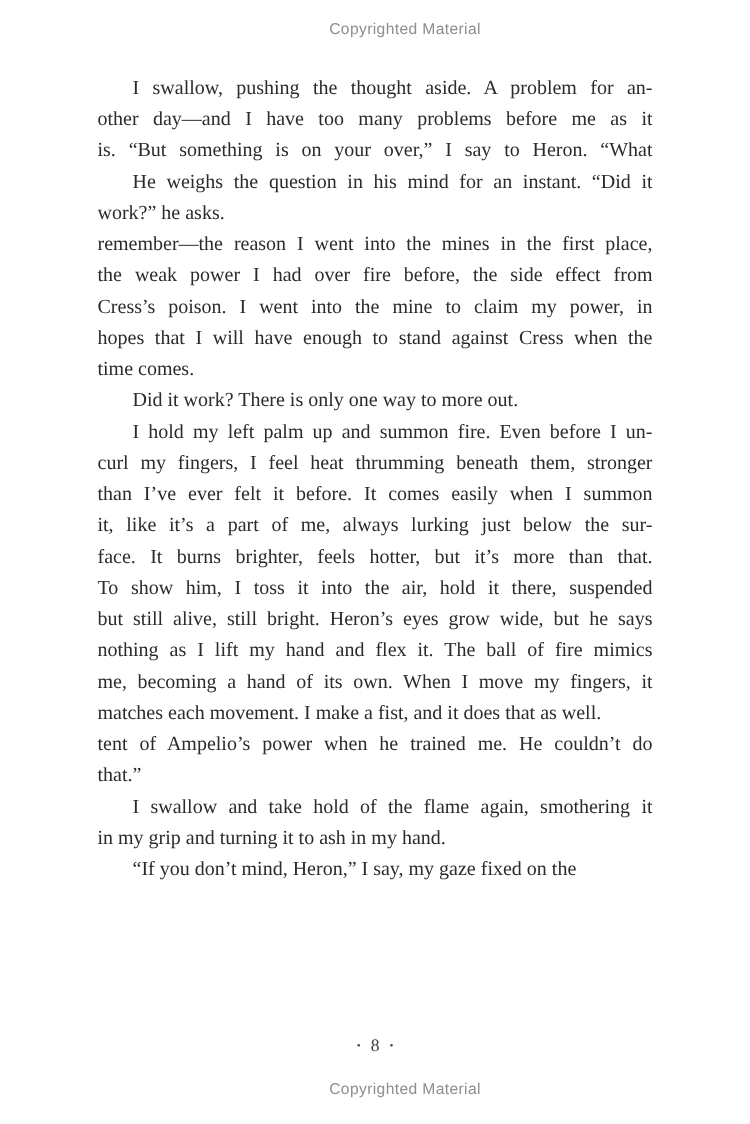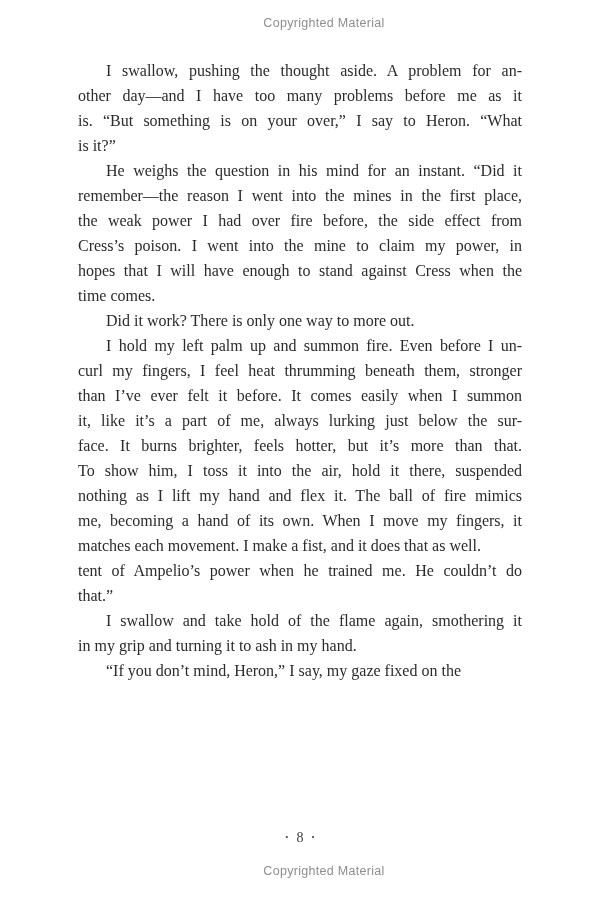--- a/index.html
+++ b/index.html
@@ -73,34 +73,35 @@
 </style>
 </head>
 <body style="background: rgb(255, 255, 255);">
 
 <div class="watermark top" style="color: rgb(142, 142, 142);">Copyrighted Material</div>
 
 <main class="page-body" style="color: rgb(43, 43, 43);">
     <div class="line first j">I swallow, pushing the thought aside. A problem for an-</div>
     <div class="line j">other day—and I have too many problems before me as it</div>
     <div class="line j">is. “But something is on your over,” I say to Heron. “What</div>
-    <div class="line">is it?”</div>
     <div class="line first j">He weighs the question in his mind for an instant. “Did it</div>
+    <div class="line">work?” he asks.</div>
     <div class="line j">remember—the reason I went into the mines in the first place,</div>
     <div class="line j">the weak power I had over fire before, the side effect from</div>
     <div class="line j">Cress’s poison. I went into the mine to claim my power, in</div>
     <div class="line j">hopes that I will have enough to stand against Cress when the</div>
     <div class="line">time comes.</div>
     <div class="line first">Did it work? There is only one way to more out.</div>
     <div class="line first j">I hold my left palm up and summon fire. Even before I un-</div>
     <div class="line j">curl my fingers, I feel heat thrumming beneath them, stronger</div>
     <div class="line j">than I’ve ever felt it before. It comes easily when I summon</div>
     <div class="line j">it, like it’s a part of me, always lurking just below the sur-</div>
     <div class="line j">face. It burns brighter, feels hotter, but it’s more than that.</div>
     <div class="line j">To show him, I toss it into the air, hold it there, suspended</div>
+    <div class="line j">but still alive, still bright. Heron’s eyes grow wide, but he says</div>
     <div class="line j">nothing as I lift my hand and flex it. The ball of fire mimics</div>
     <div class="line j">me, becoming a hand of its own. When I move my fingers, it</div>
     <div class="line">matches each movement. I make a fist, and it does that as well.</div>
     <div class="line j">tent of Ampelio’s power when he trained me. He couldn’t do</div>
     <div class="line">that.”</div>
     <div class="line first j">I swallow and take hold of the flame again, smothering it</div>
     <div class="line">in my grip and turning it to ash in my hand.</div>
     <div class="line first">“If you don’t mind, Heron,” I say, my gaze fixed on the</div>
   </main>
 

